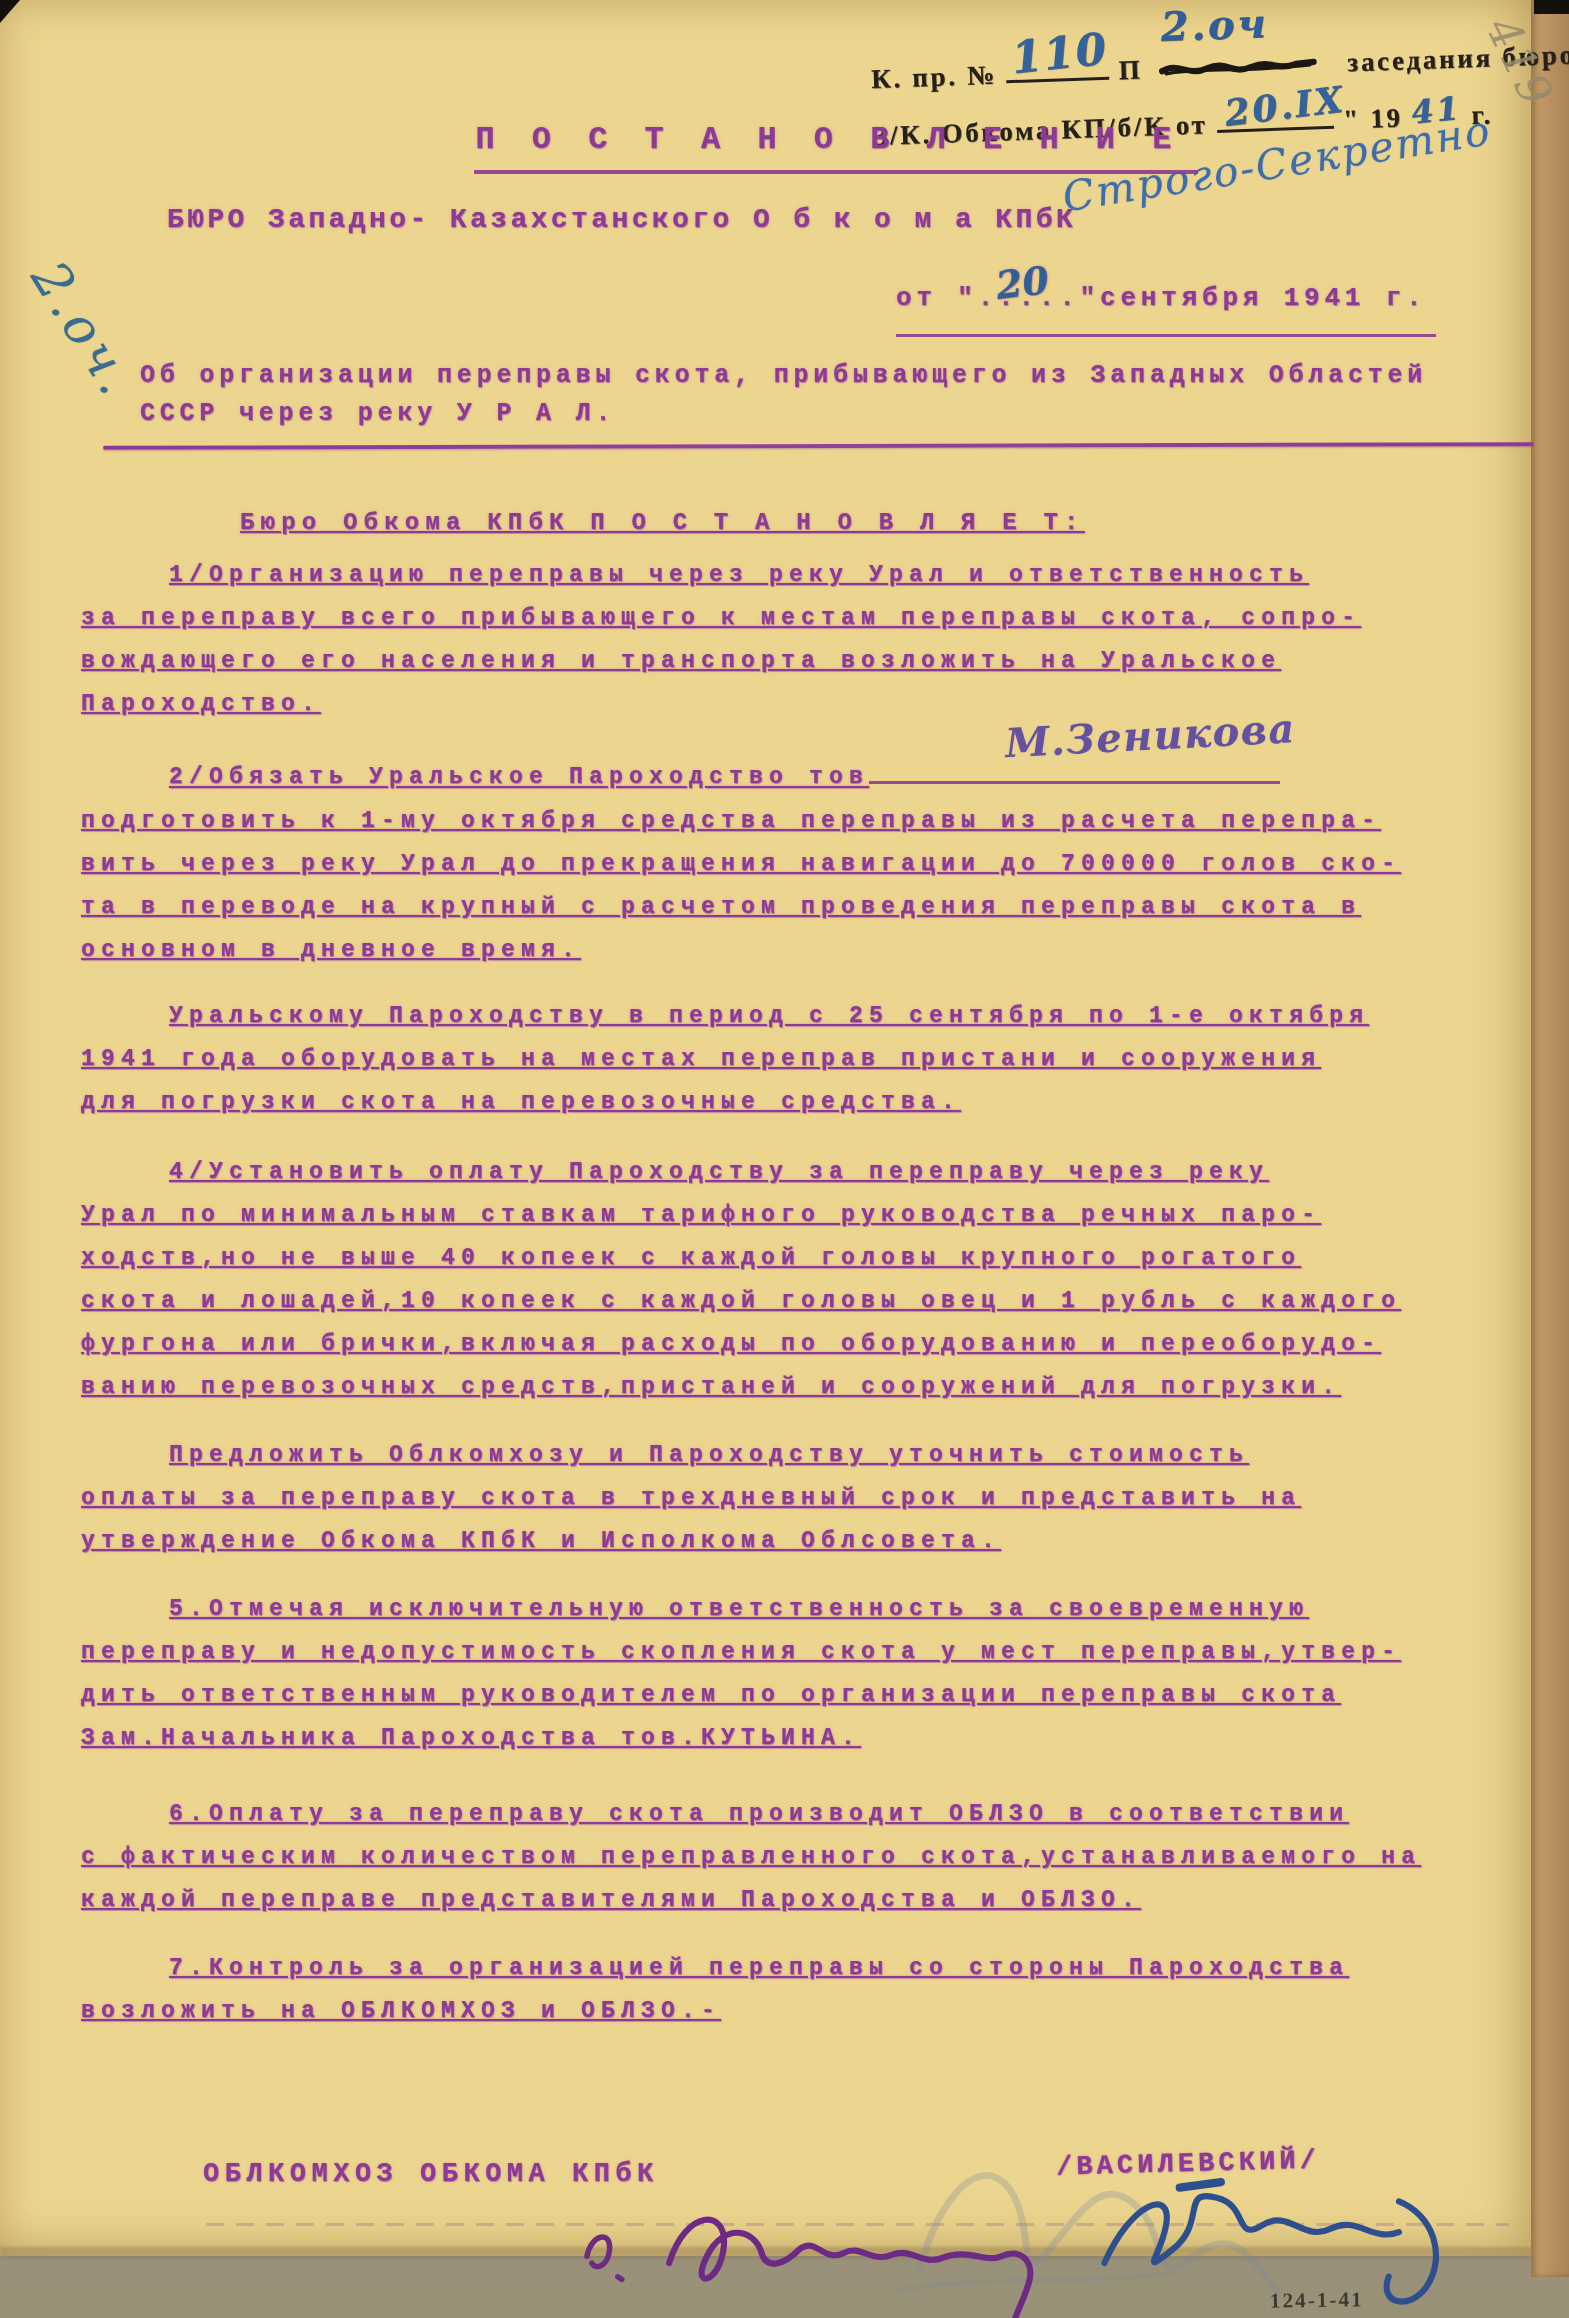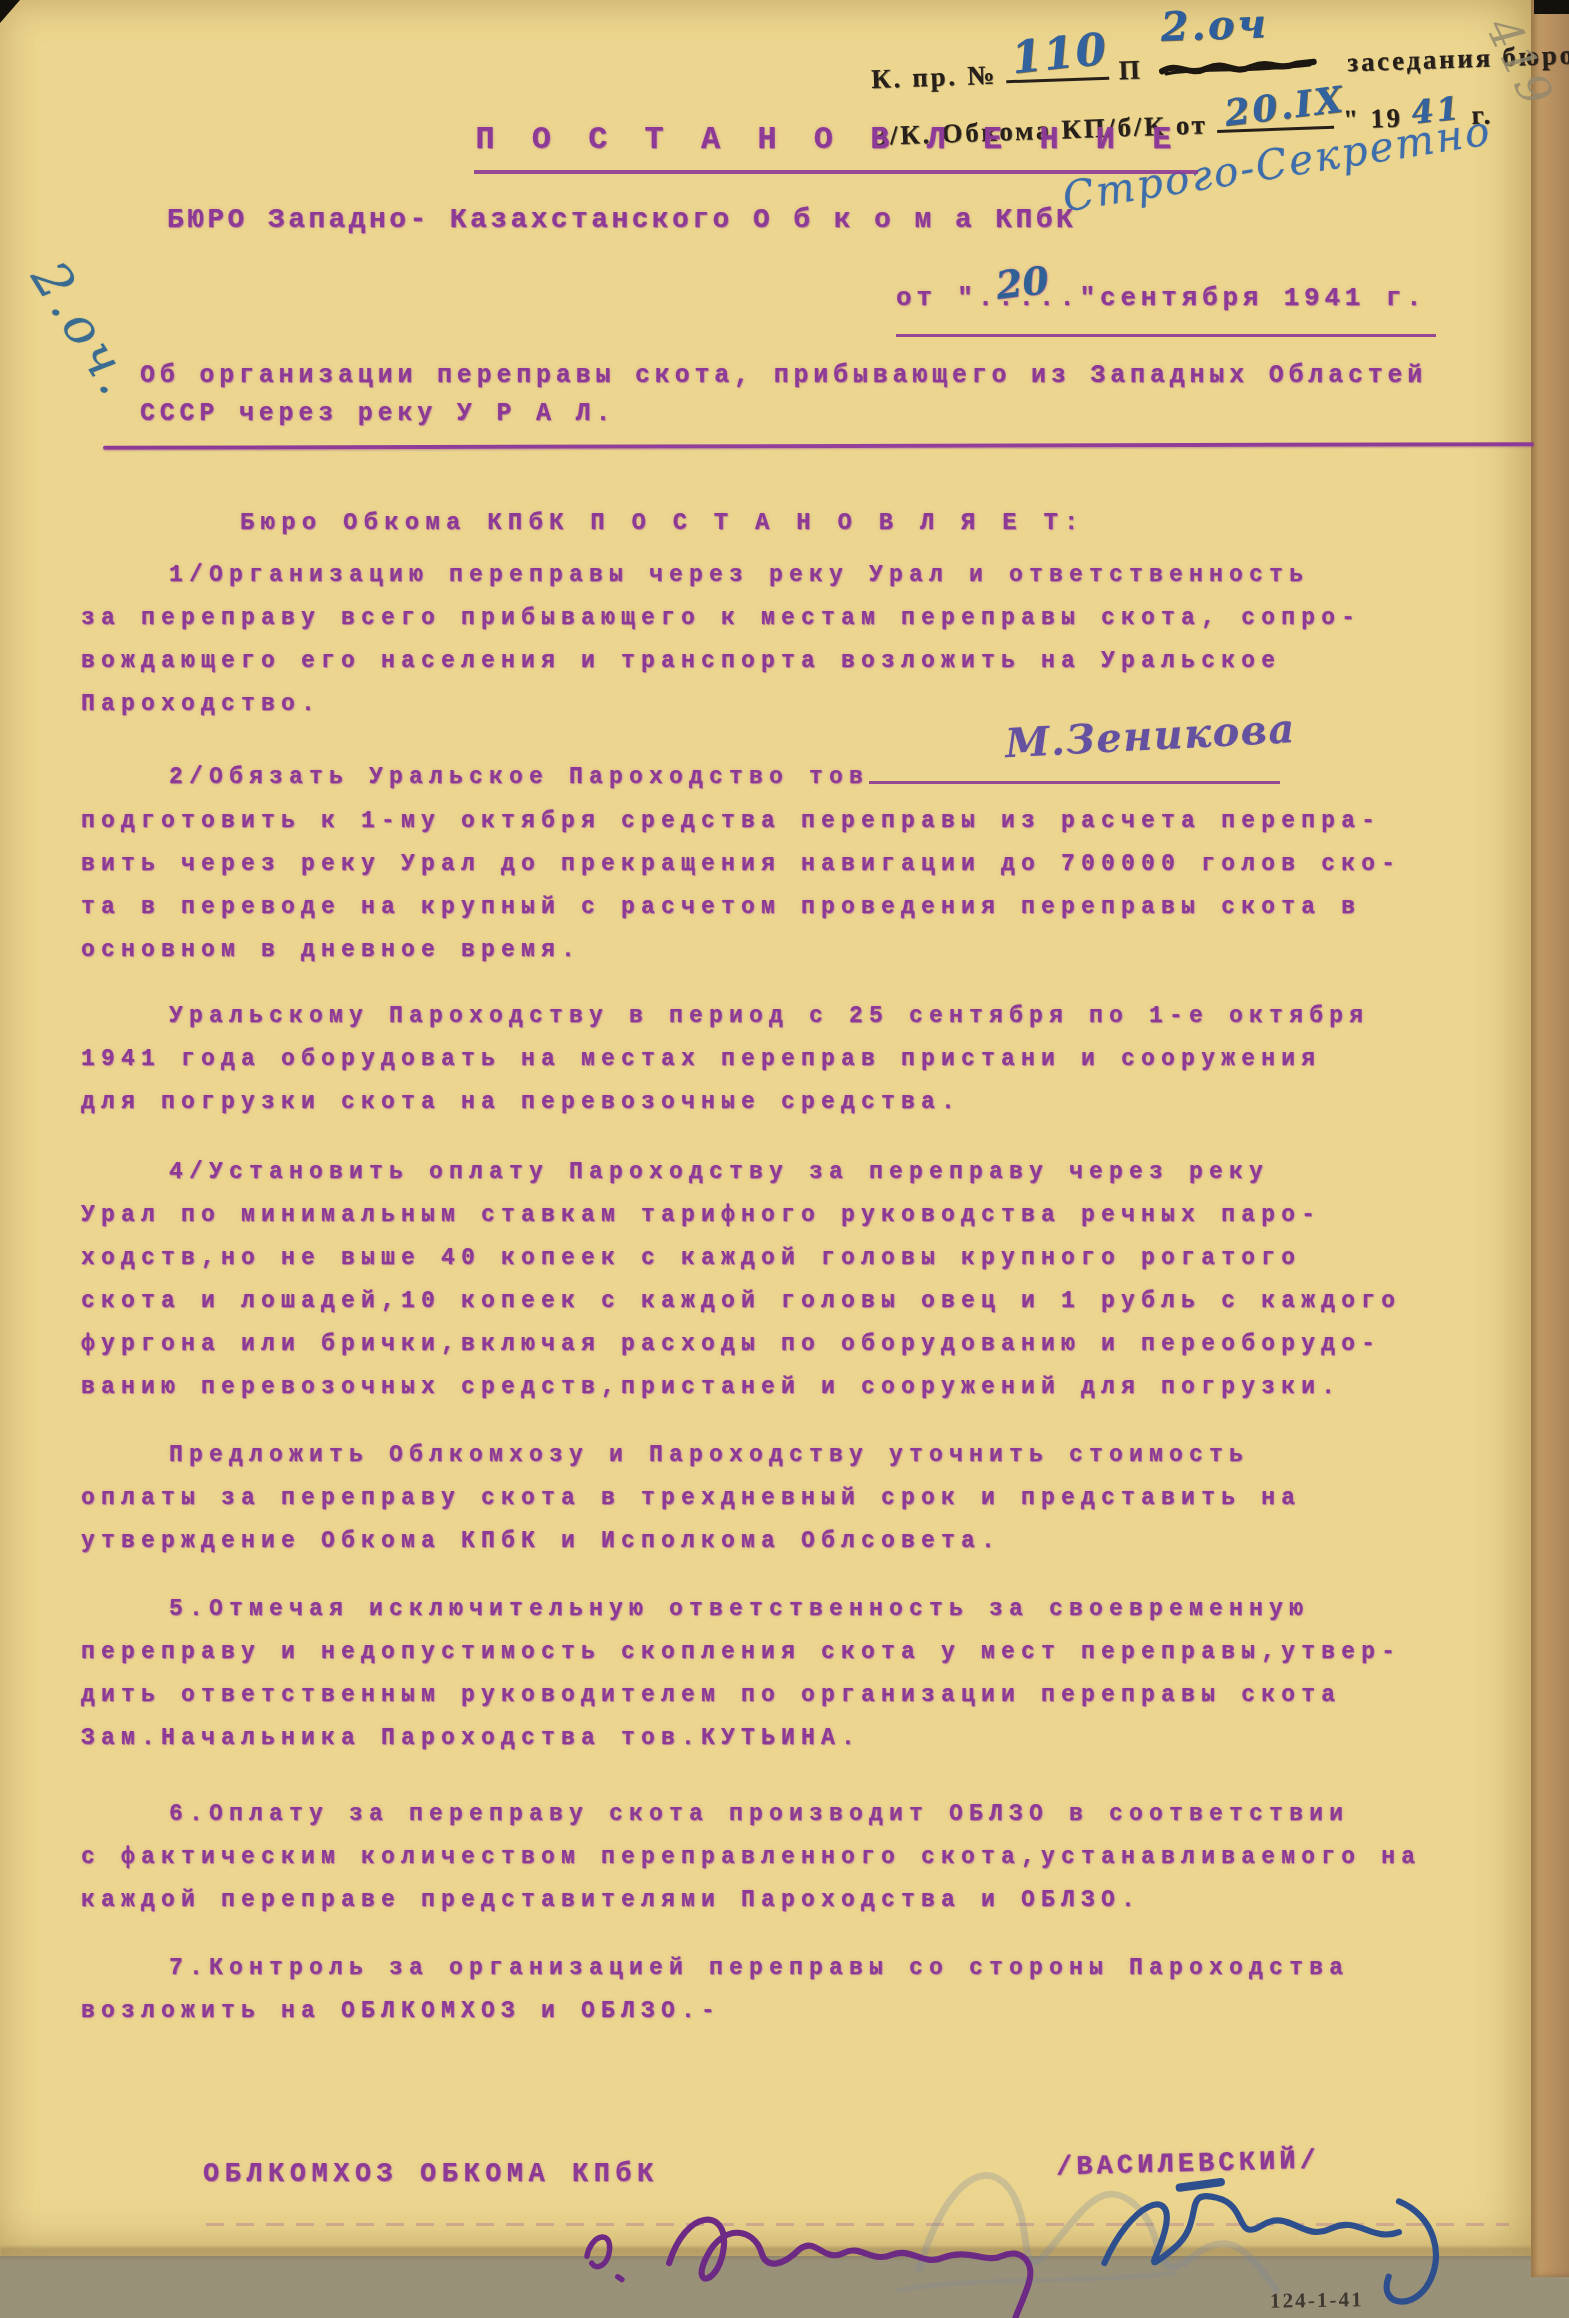--- a/index.html
+++ b/index.html
@@ -37,21 +37,21 @@
   .corner-black-tl{position:absolute;left:0;top:0;width:0;height:0;
     border-top:23px solid #14100c;border-right:20.6px solid transparent;}
   .corner-black-tr{position:absolute;right:0;top:0;width:36px;height:13.7px;background:#14100c;}
 
   
   .typed{
     font-family:"Liberation Mono","DejaVu Sans Mono",monospace;
     font-weight:bold;color:#8c3a96;
     text-shadow:0.7px 0.7px 0.7px rgba(145,55,150,.55), -0.3px -0.3px 0 rgba(145,55,150,.3), 0 0 4.1px rgba(170,80,160,.25);
   }
-  .body-col{position:absolute;left:81px;top:501px;width:1439px;}
+  .body-col{position:absolute;left:81px;top:501px;width:1439px;text-decoration:underline;}
   .para{
     white-space:pre-line;text-indent:88px;
     font-size:23px;line-height:43px;letter-spacing:6.2px;margin:0;
   }
   .noindent{text-indent:0;}
   .opening{margin:0 0 0 159px;font-size:24px;line-height:43px;letter-spacing:6.2px;white-space:pre-line;}
   .mt28{margin-top:10px;}.mt34{margin-top:23px;}.mt36{margin-top:25px;}
   .mt40{margin-top:27.4px;}.mt44{margin-top:30px;}.mt48{margin-top:33px;}
 
   

